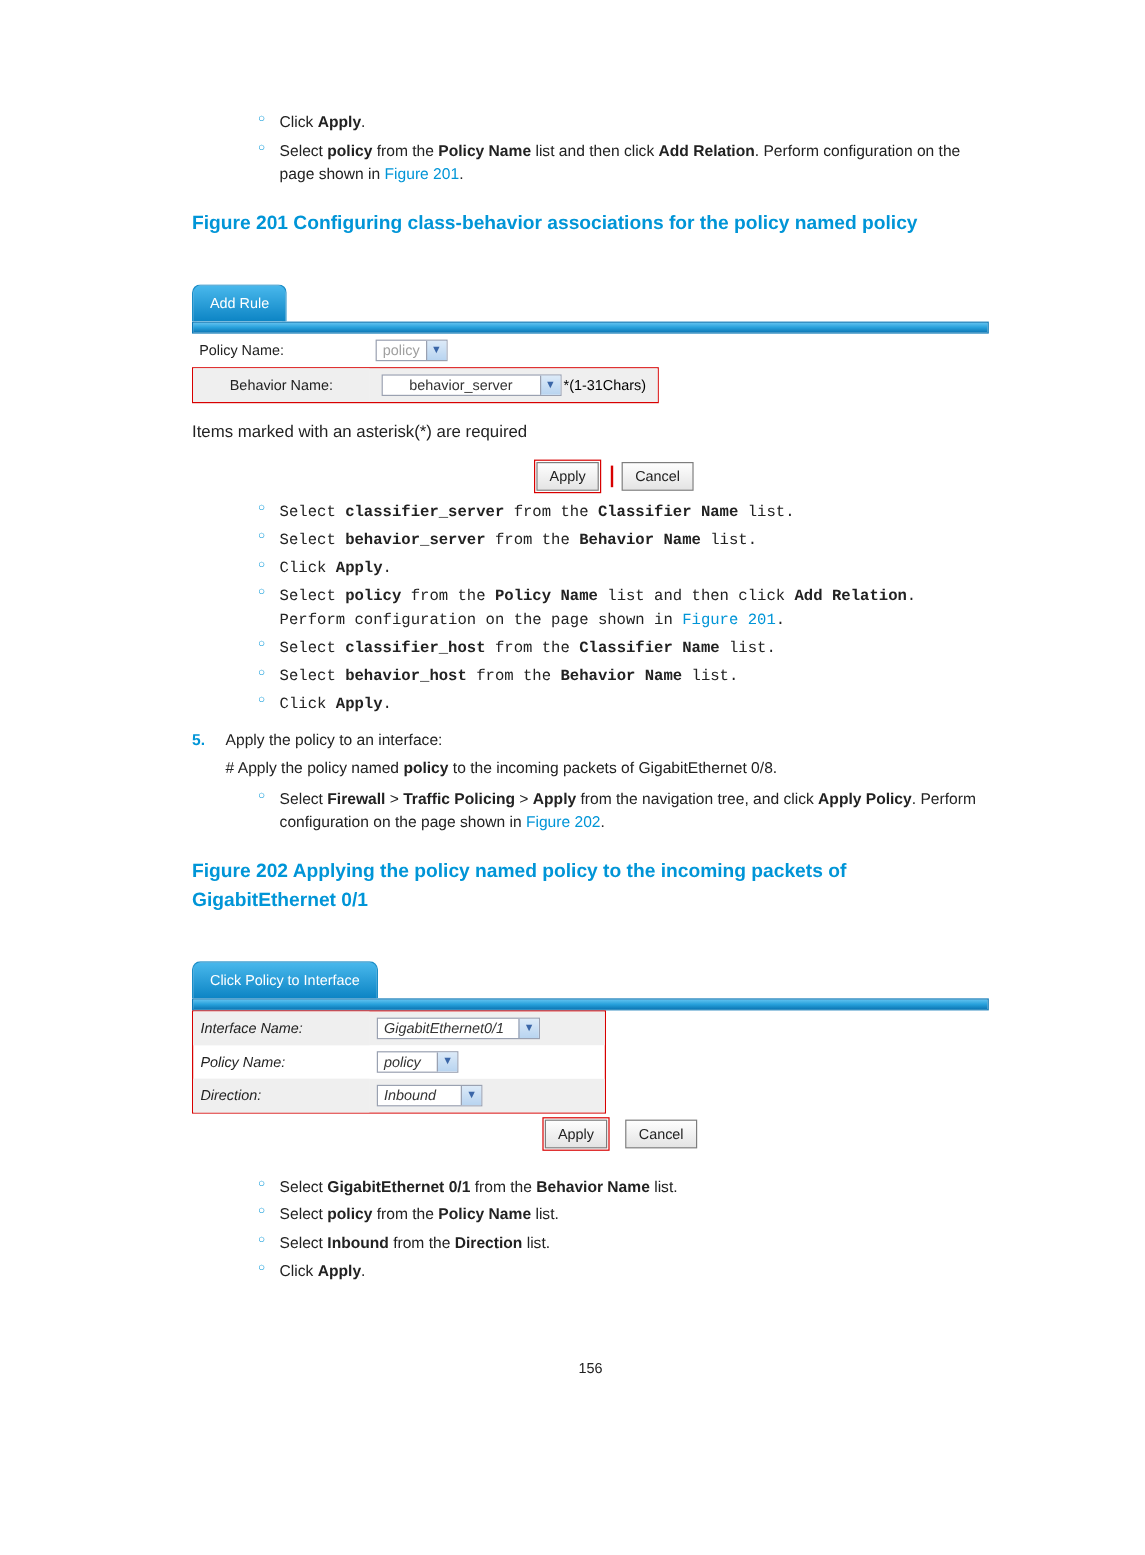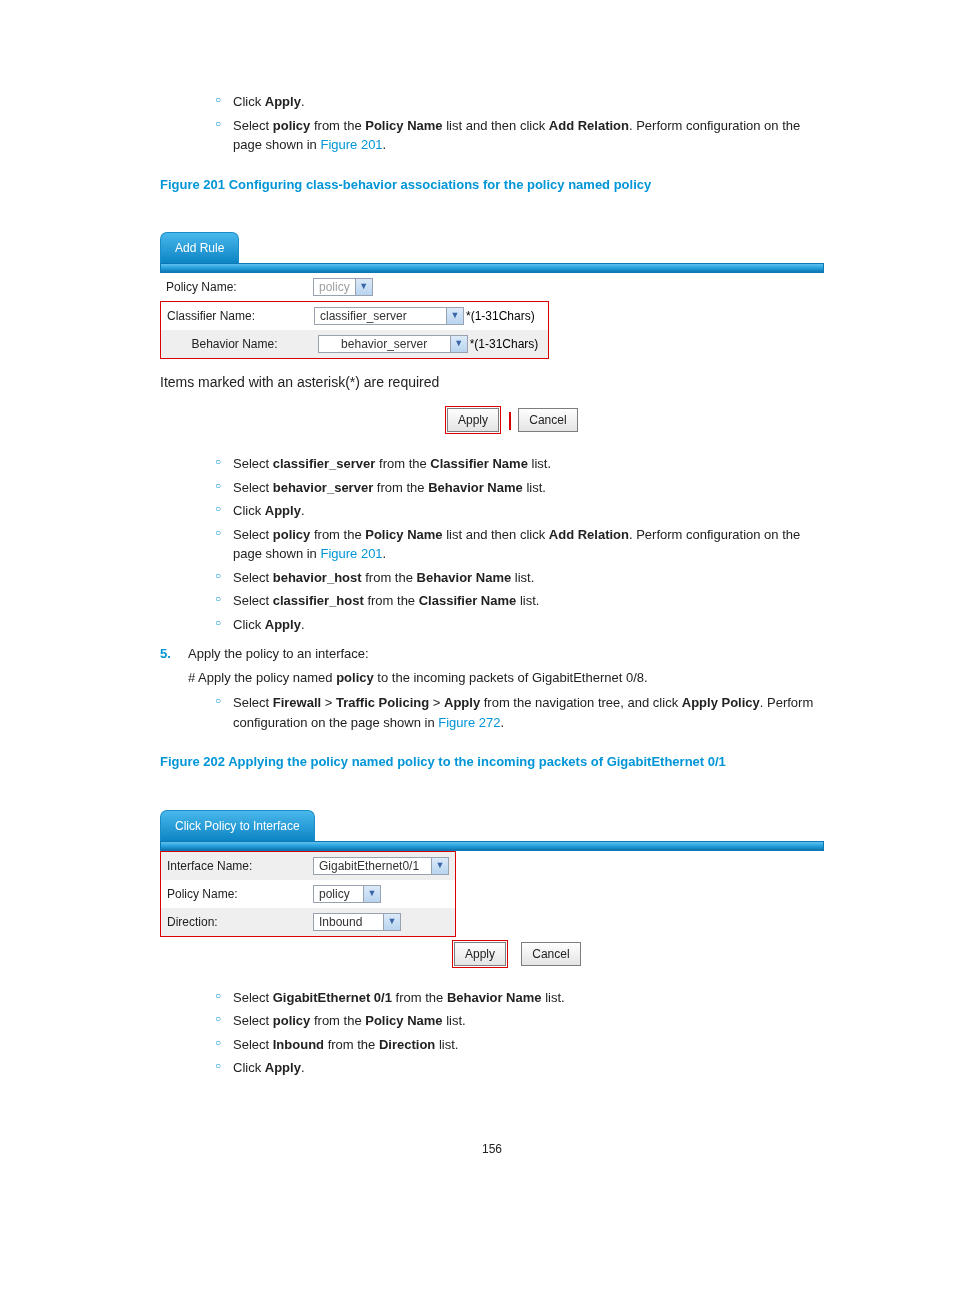--- a/index.html
+++ b/index.html
@@ -32,21 +32,21 @@
     position: absolute; left: 0; top: 2px; font-size: 10px;
   }
 
   b { font-weight: 700; }
 
   .ref { color: var(--link-blue); }
 
   .fig-caption {
     color: var(--heading-blue);
     font-weight: 700;
-    font-size: 13px;
+    font-size: 16px;
     margin: 18px 0 10px 0;
   }
 
   
   .step-row { display: flex; margin: 8px 0 4px 0; }
   .step-num { color: var(--heading-blue); font-weight: 700; width: 28px; }
   .step-sub { margin: 2px 0 4px 28px; }
 
   
   .tab-bar { display: flex; align-items: flex-end; }
@@ -135,29 +135,20 @@
         </span>
       </td>
       <td></td>
     </tr>
   </tbody>
     </table>
 
   <div style="border:1px solid var(--hl-red); width: 389px; box-sizing: border-box;">
     <table class="fig201-table">
       <tbody>
-          <tr>
-        <td class="lab">Classifier Name:</td>
-        <td>
-          <span class="fake-select" style="width:150px;">
-            <span class="sel-text" style="flex:1;">classifier_server</span>
-            <span class="arrow">▼</span>
-          </span><span class="req">*(1-31Chars)</span>
-        </td>
-      </tr>
       <tr style="background: var(--row-grey); text-align: center;">
         <td class="lab" style="background: var(--row-grey);">Behavior Name:</td>
         <td>
           <span class="fake-select" style="width:150px;">
             <span class="sel-text" style="flex:1;">behavior_server</span>
             <span class="arrow">▼</span>
           </span><span class="req">*(1-31Chars)</span>
         </td>
       </tr>
     </tbody>
@@ -168,52 +159,52 @@
 
   <div class="btn-row">
     <span class="hl-btn">
       <span class="btn">Apply</span>
     </span>
     <span class="hl-vline"></span>
     <span class="btn">Cancel</span>
   </div>
 </div>
 
-<ul class="sub-list" style="margin-top:18px;">
+<ul class="sub-list" style="margin-top:4px;font-family:Liberation Mono, monospace;">
   <li><span>Select </span><b>classifier_server</b><span> from the </span><b>Classifier Name</b><span> list.</span></li>
   <li><span>Select </span><b>behavior_server</b><span> from the </span><b>Behavior Name</b><span> list.</span></li>
   <li><span>Click </span><b>Apply</b><span>.</span></li>
   <li><span>Select </span><b>policy</b><span> from the </span><b>Policy Name</b><span> list and then click </span><b>Add Relation</b><span>. Perform configuration on the page shown in </span><span class="ref">Figure 201</span><span>.</span></li>
+  <li><span>Select </span><b>classifier_host</b><span> from the </span><b>Classifier Name</b><span> list.</span></li>
   <li><span>Select </span><b>behavior_host</b><span> from the </span><b>Behavior Name</b><span> list.</span></li>
-  <li><span>Select </span><b>classifier_host</b><span> from the </span><b>Classifier Name</b><span> list.</span></li>
   <li><span>Click </span><b>Apply</b><span>.</span></li>
 </ul>
 
 <div class="step-row">
   <div class="step-num">5.</div>
   <div>Apply the policy to an interface:</div>
 </div>
 <div class="step-sub">
   <span># Apply the policy named </span><b>policy</b><span> to the incoming packets of GigabitEthernet 0/8.</span>
 </div>
 <ul class="sub-list">
   <li>
-    <span>Select </span><b>Firewall</b><span> &gt; </span><b>Traffic Policing</b><span> &gt; </span><b>Apply</b><span> from the navigation tree, and click </span><b>Apply Policy</b><span>. Perform configuration on the page shown in </span><span class="ref">Figure 272</span><span>.</span>
+    <span>Select </span><b>Firewall</b><span> &gt; </span><b>Traffic Policing</b><span> &gt; </span><b>Apply</b><span> from the navigation tree, and click </span><b>Apply Policy</b><span>. Perform configuration on the page shown in </span><span class="ref">Figure 202</span><span>.</span>
   </li>
 </ul>
 
 <div class="fig-caption">Figure 202 Applying the policy named policy to the incoming packets of GigabitEthernet 0/1</div>
 
 <div class="figure-box fig202">
   <div class="tab-bar">
     <div class="tab">Click Policy to Interface</div>
   </div>
   <div class="header-bar"></div>
 
-  <div style="border:1px solid var(--hl-red); width:296px; box-sizing:border-box;">
+  <div style="border:1px solid var(--hl-red); width:345px; box-sizing:border-box;font-style:italic;">
     <table class="fig201-table">
       <tbody>
           <tr style="background: var(--row-grey);">
         <td class="lab" style="width:130px; background: var(--row-grey);">Interface Name:</td>
         <td>
           <span class="fake-select" style="width:136px;">
             <span class="sel-text" style="flex:1;">GigabitEthernet0/1</span>
             <span class="arrow">▼</span>
           </span>
         </td>

